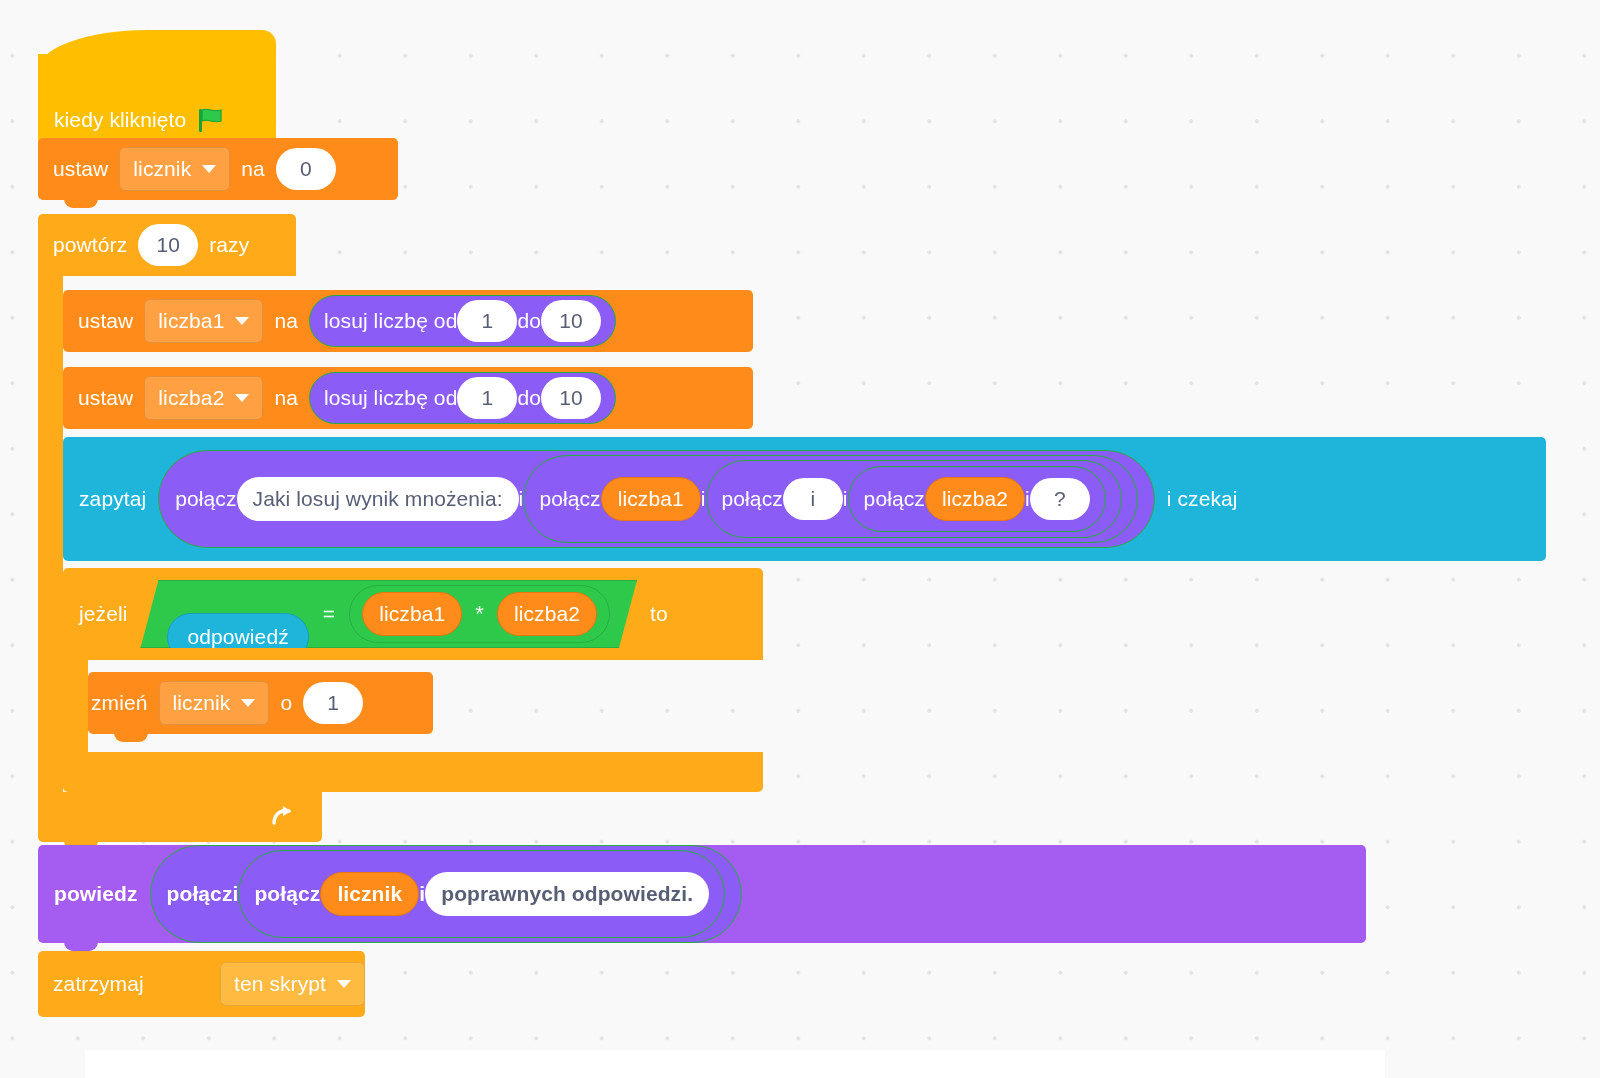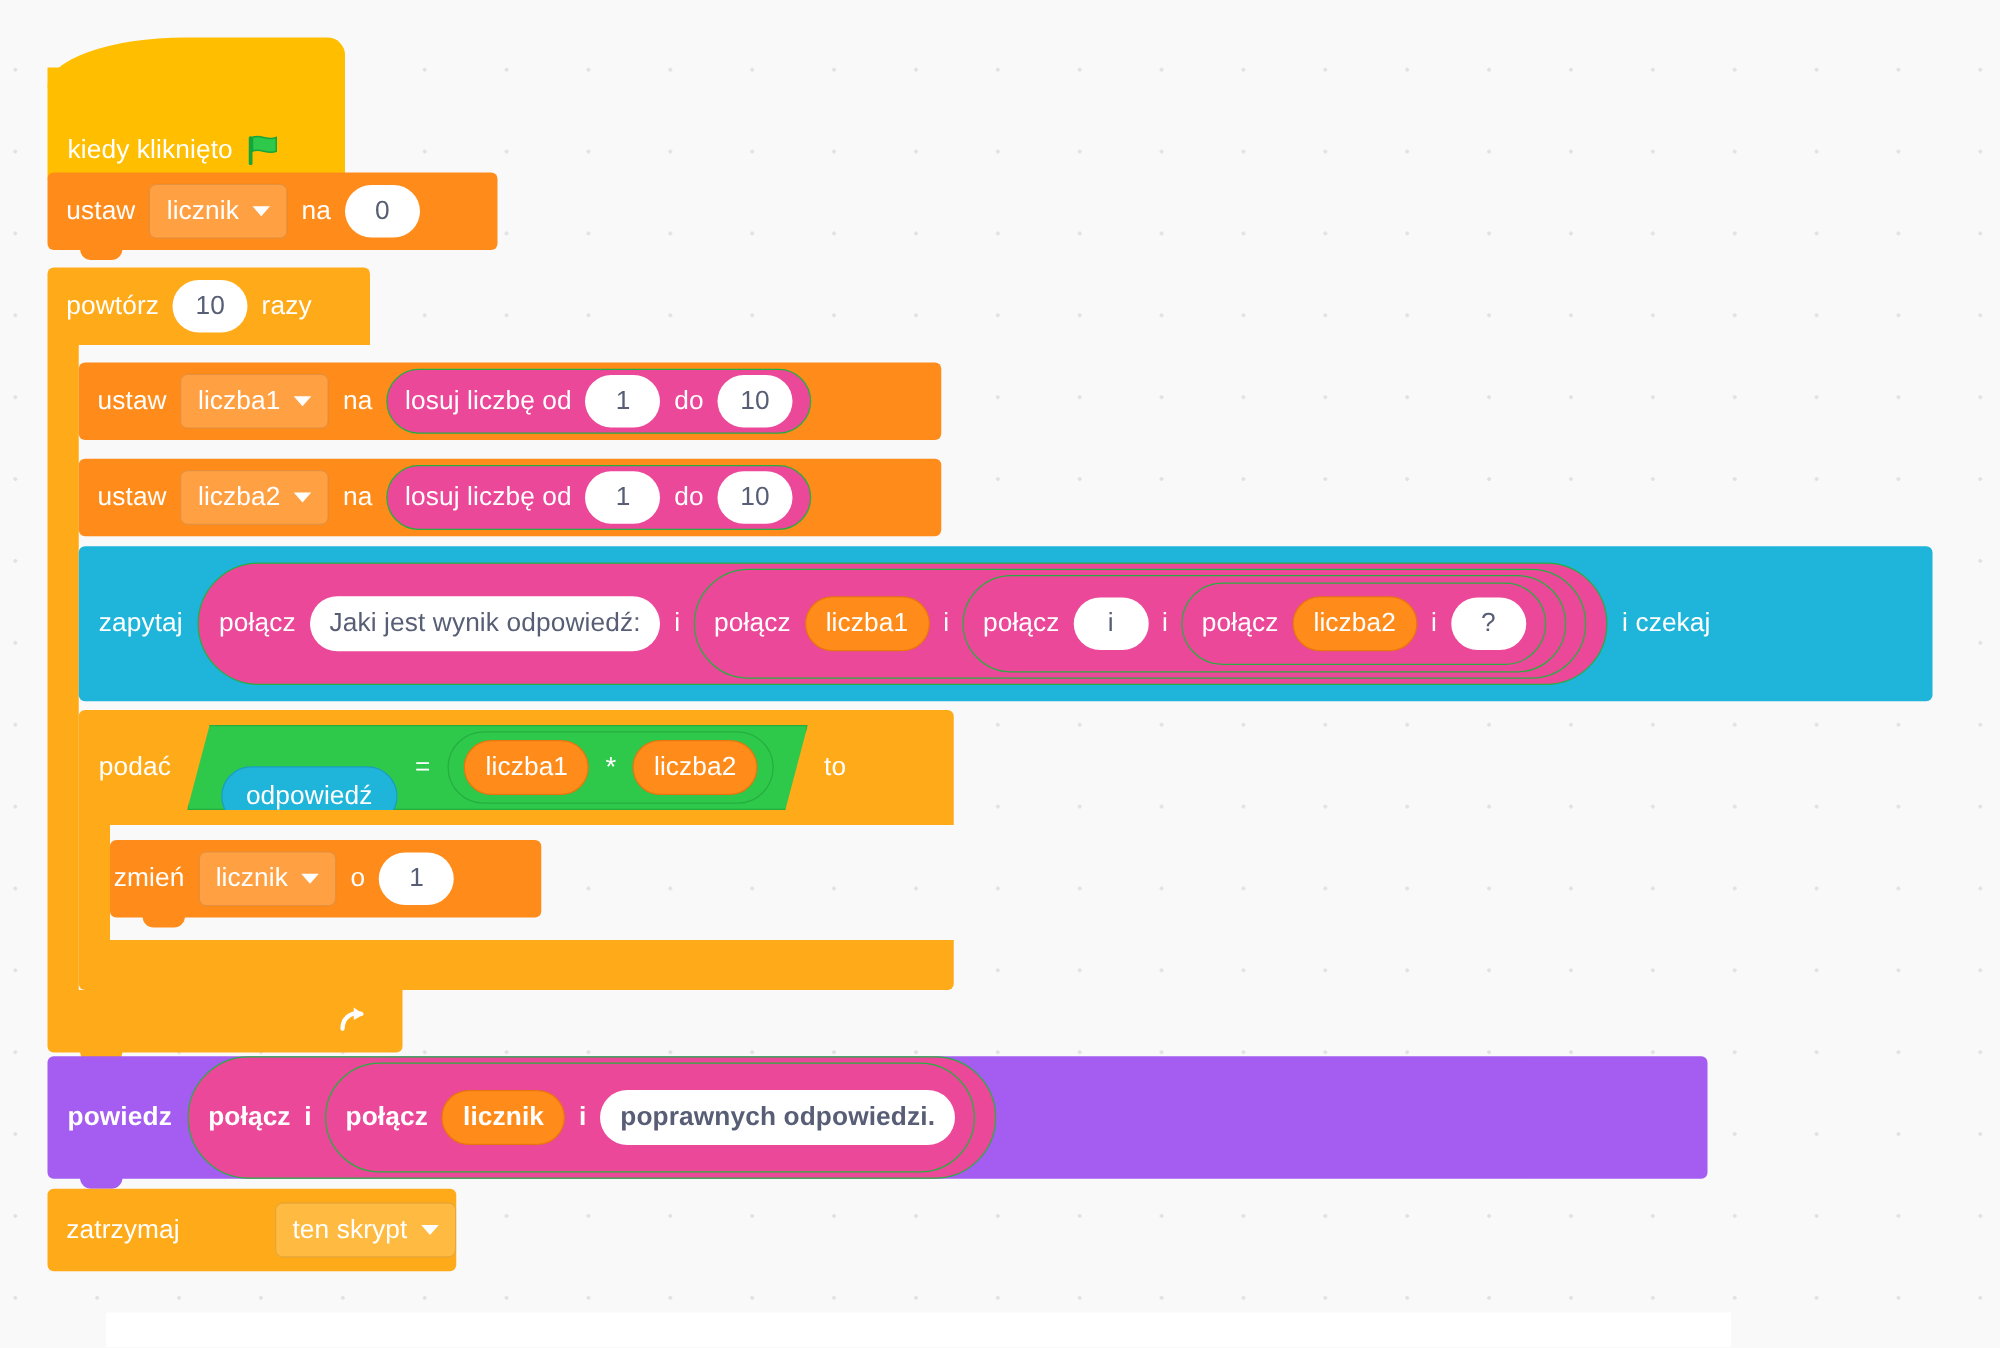--- a/index.html
+++ b/index.html
@@ -185,26 +185,25 @@
     width: 690px; height: 62px;
     background: #ff8c1a;
     border-radius: 5px;
     padding-left: 15px;
     gap: 11px;
   }
 
   
   .rep {
     display:flex; align-items:center;
-    background:#ec4899;
+    background:#8b5cf6;
     border: 1.3px solid #27ae41;
     border-radius: 100px;
     height: 50px;
     padding: 0 14px;
-    gap: 11px;
     color:#fff; font-size:21px;
   }
 
   
   .varpill {
     background:#ff8c1a;
     border:1.3px solid #e8760e;
     border-radius:100px;
     height: 42px;
     display:flex; align-items:center; justify-content:center;
@@ -397,21 +396,21 @@
         <span>do</span>
         <span class="num">10</span>
       </span>
     </div>
 
     <div class="blk" id="b-ask">
       <span class="lbl">zapytaj</span>
 
       <span class="rep join1">
         <span>połącz</span>
-        <span class="txt">Jaki jest wynik odpowiedź:</span>
+        <span class="txt">Jaki losuj wynik mnożenia:</span>
         <span>i</span>
 
         <span class="rep join2">
           <span>połącz</span>
           <span class="varpill">liczba1</span>
           <span>i</span>
 
           <span class="rep join3">
             <span>połącz</span>
             <span class="num">i</span>
@@ -424,21 +423,21 @@
               <span class="num">?</span>
             </span>
           </span>
         </span>
       </span>
 
       <span class="lbl">i czekaj</span>
     </div>
 
     <div class="blk" id="c-if-top">
-      <span class="lbl">podać</span>
+      <span class="lbl">jeżeli</span>
       <span class="hex">
         <span class="cyanpill">odpowiedź</span>
         <span>=</span>
         <span class="mul">
           <span class="varpill">liczba1</span>
           <span class="star">*</span>
           <span class="varpill">liczba2</span>
         </span>
       </span>
       <span class="lbl">to</span>

